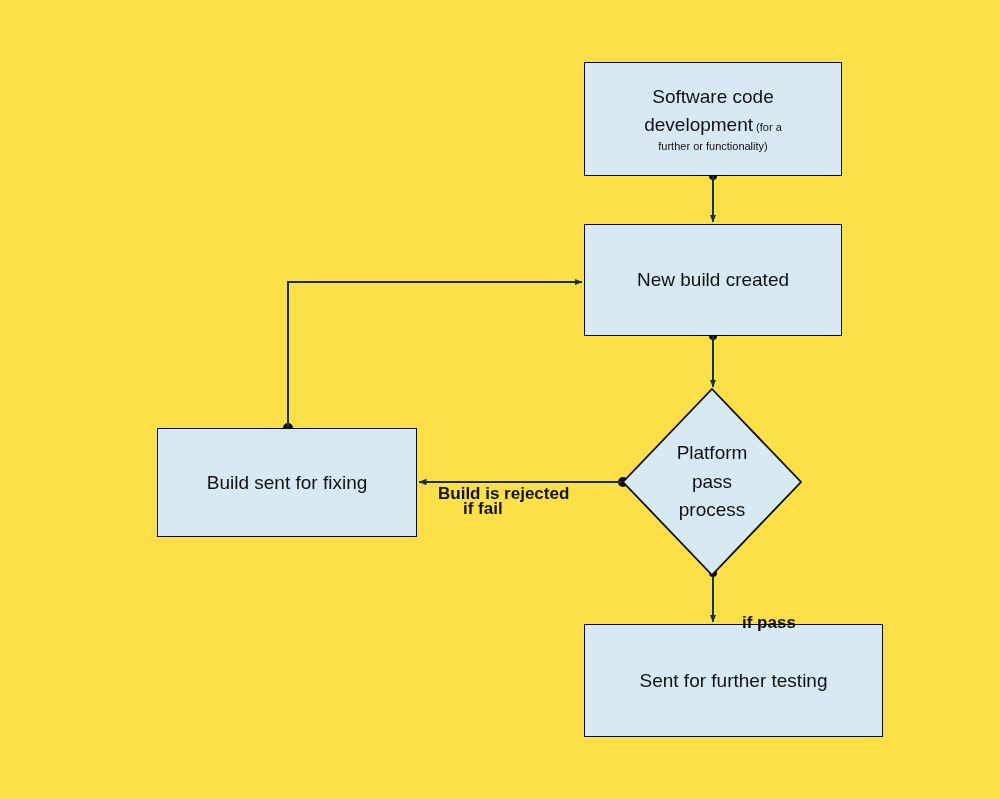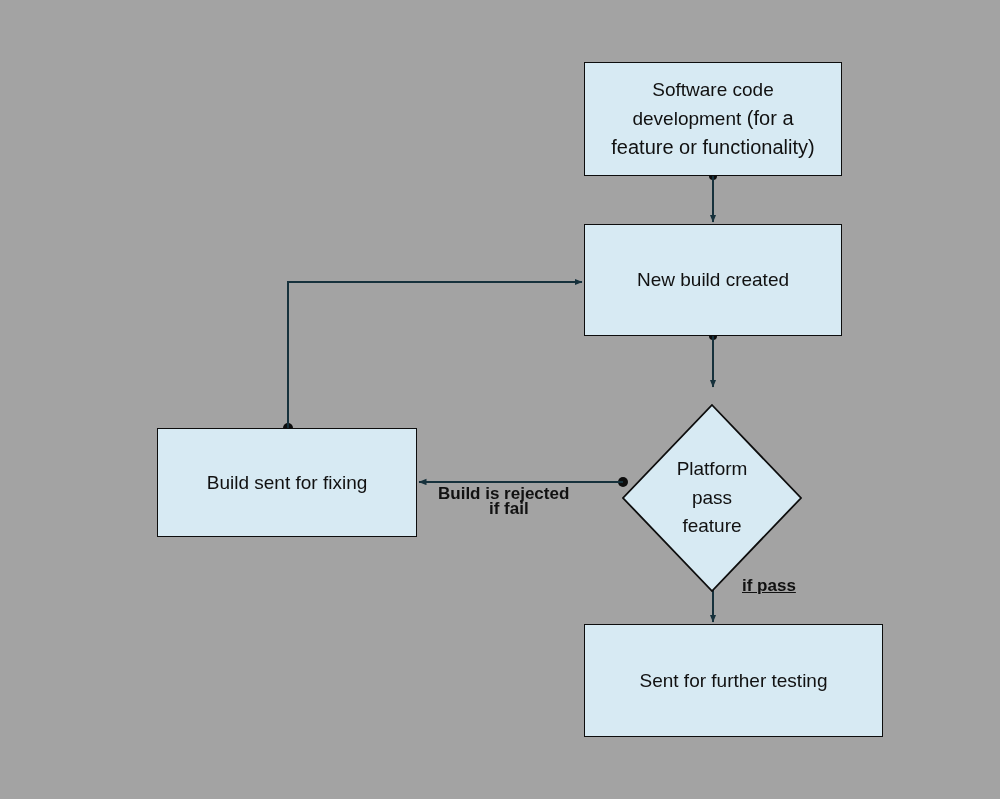--- a/index.html
+++ b/index.html
@@ -4,40 +4,40 @@
 <style>
   html, body {
     margin: 0;
     padding: 0;
     background: #ffffff;
   }
   #canvas {
     position: relative;
     width: 1000px;
     height: 799px;
-    background: #a3a3a3;
+    background: #fde047;
     overflow: hidden;
     font-family: "Liberation Sans", sans-serif;
   }
   .node {
     position: absolute;
     box-sizing: border-box;
     background: #d7eaf3;
     border: 1.5px solid #0d0d0d;
     display: flex;
     align-items: center;
     justify-content: center;
     text-align: center;
     color: #111111;
     font-size: 19px;
     line-height: 1.45;
     padding: 4px 10px;
   }
   .node-text { display: block; }
-  .small-note { font-size: 20px; }
+  .small-note { font-size: 11px; }
 
   
   .diamond-wrap {
     position: absolute;
     display: flex;
     align-items: center;
     justify-content: center;
   }
   .diamond-shape {
     position: absolute;
@@ -115,48 +115,48 @@
       <line class="edge-line" x1="713" y1="573" x2="713" y2="622" marker-end="url(#arrow)"></line>
     </g>
   </svg>
 
   <div class="node" style="left:584px; top:62px; width:258px; height:114px;">
     <div>
       <span class="node-text">Software code</span>
       <span class="node-text">
         <span>development</span><span class="small-note"> (for a</span>
       </span>
-      <span class="node-text small-note">feature or functionality)</span>
+      <span class="node-text small-note">further or functionality)</span>
     </div>
   </div>
 
   <div class="node" style="left:584px; top:224px; width:258px; height:112px;">
     <span class="node-text">New build created</span>
   </div>
 
-  <div class="diamond-wrap" style="left:622px; top:404px; width:180px; height:188px;">
+  <div class="diamond-wrap" style="left:622px; top:388px; width:180px; height:188px;">
     <svg class="diamond-shape" viewBox="0 0 180 188" preserveAspectRatio="none">
       <polygon points="90,1 179,94 90,187 1,94" fill="#d7eaf3" stroke="#0d0d0d" stroke-width="1.8"></polygon>
     </svg>
     <div class="diamond-label">
       <span class="node-text">Platform</span>
       <span class="node-text">pass</span>
-      <span class="node-text">feature</span>
+      <span class="node-text">process</span>
     </div>
   </div>
 
   <div class="node" style="left:157px; top:428px; width:260px; height:109px;">
     <span class="node-text">Build sent for fixing</span>
   </div>
 
   <div class="node" style="left:584px; top:624px; width:299px; height:113px;">
     <div>
       <span class="node-text">Sent for further testing</span>
     </div>
   </div>
 
   <div class="edge-label" style="left:438px; top:444px;margin-top:40px;">Build is rejected</div>
 
-  <div class="edge-label" style="left:489px; top:499px;">if fail</div>
+  <div class="edge-label" style="left:463px; top:499px;">if fail</div>
 
-  <div class="edge-label" style="left:742px; top:576px;text-decoration:underline;">if pass</div>
+  <div class="edge-label" style="left:742px; top:613px;">if pass</div>
 
 </div>
 
 </body></html>

